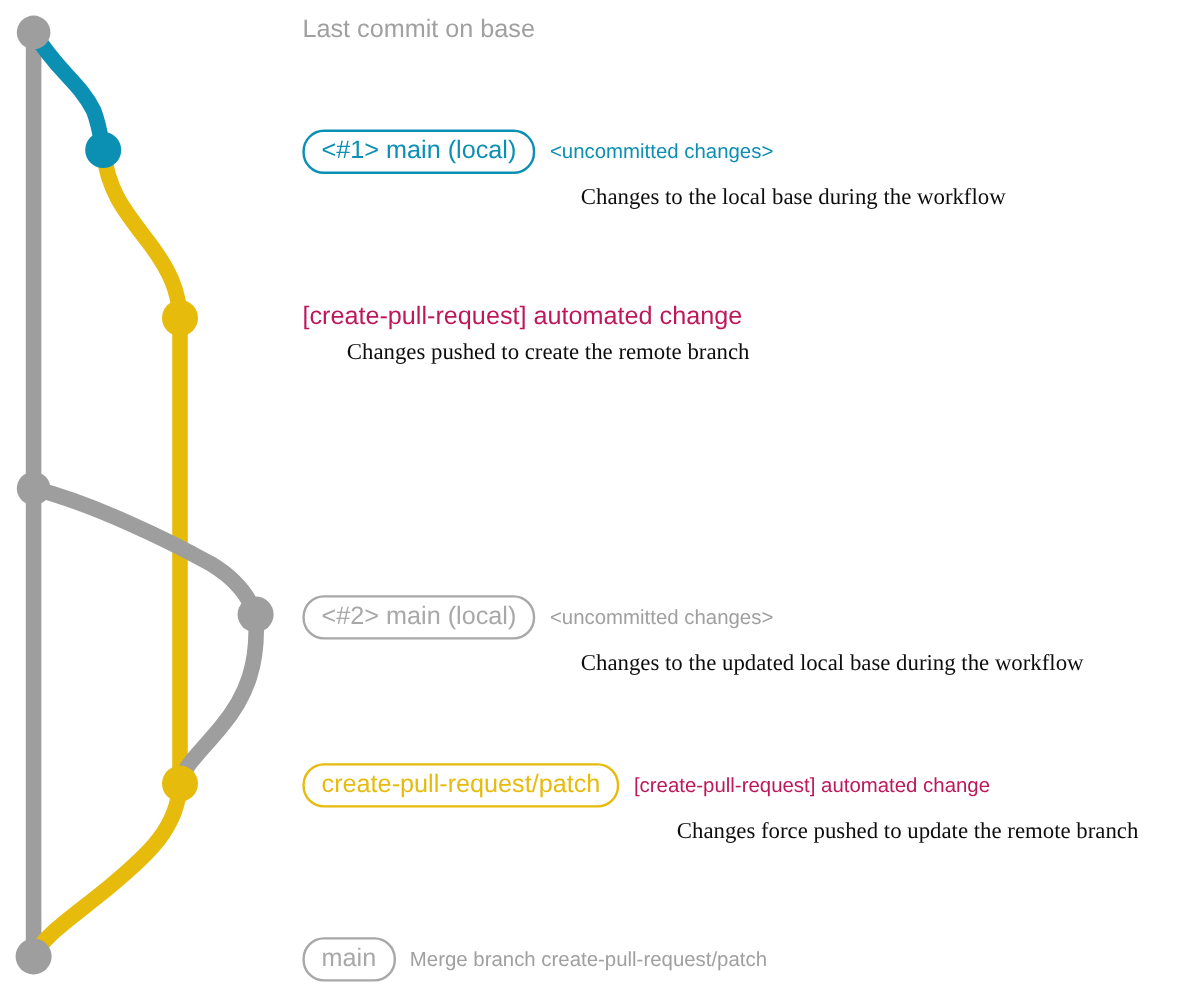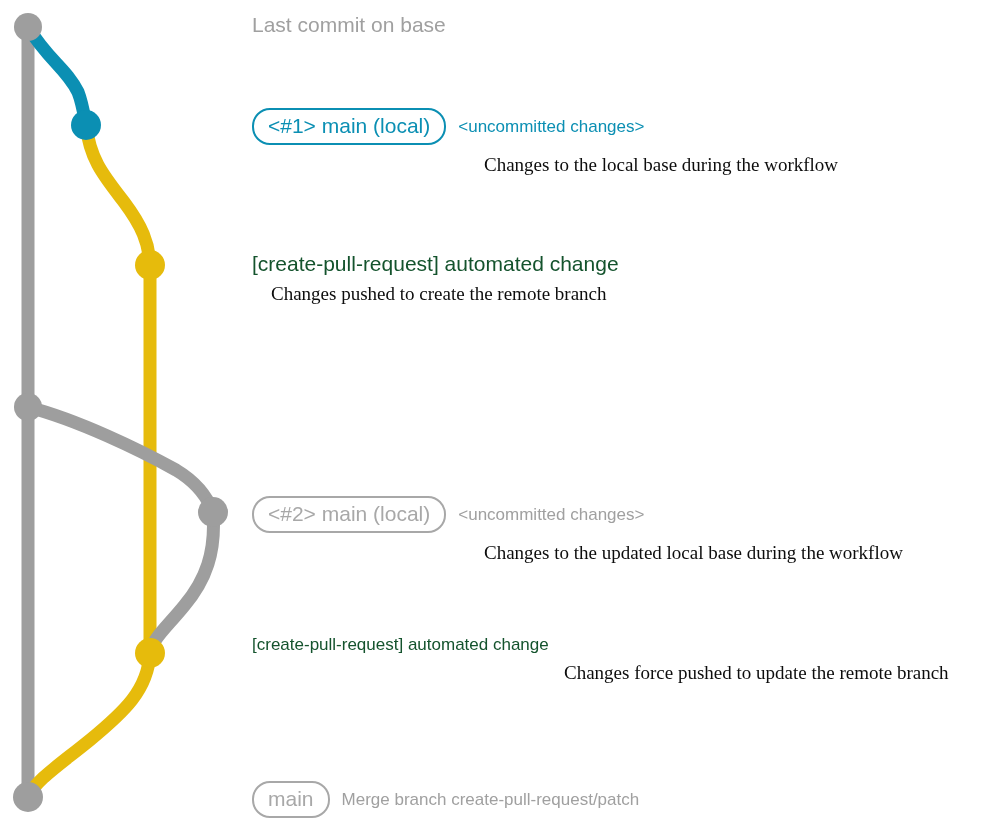--- a/index.html
+++ b/index.html
@@ -60,21 +60,21 @@
   .ref-pill.gold  { border-color: #e6bb0c; color: #e6bb0c; }
   .ref-pill.grey  { border-color: #a8a8a8; color: #a8a8a8; }
 
   .subject {
     font-size: 17px;
     line-height: 1;
     color: #9e9e9e;
     white-space: nowrap;
   }
   .subject.blue { color: #0b8fb3; }
-  .subject.gold { color: #14532d; }
+  .subject.gold { color: #be185d; }
   .subject.grey { color: #a0a0a0; }
 
   .note {
     font-family: "Liberation Serif", serif;
     font-size: 19px;
     color: #0d0d0d;
     white-space: nowrap;
     margin-top: 9px;
   }
 
@@ -129,34 +129,35 @@
       <span class="ref-pill blue">&lt;#1&gt; main (local)</span>
       <span class="subject blue">&lt;uncommitted changes&gt;</span>
     </div>
     <div class="note" style="margin-left:232px;">Changes to the local base during the workflow</div>
   </div>
 
   <div class="commit-row" style="top:253px;">
     <div class="row-head">
       <span class="bare-subject subject gold">[create-pull-request] automated change</span>
     </div>
-    <div class="note" style="margin-left:19px;">Changes pushed to create the remote branch</div>
+    <div class="note" style="margin-left:37px;">Changes pushed to create the remote branch</div>
   </div>
 
 
   <div class="commit-row" style="top:496px;text-align:center;">
     <div class="row-head">
       <span class="ref-pill grey">&lt;#2&gt; main (local)</span>
       <span class="subject grey">&lt;uncommitted changes&gt;</span>
     </div>
     <div class="note" style="margin-left:232px;">Changes to the updated local base during the workflow</div>
   </div>
 
   <div class="commit-row" style="top:636px;">
     <div class="row-head">
+      <span class="ref-pill gold">create-pull-request/patch</span>
       <span class="subject gold">[create-pull-request] automated change</span>
     </div>
     <div class="note" style="margin-left:312px;">Changes force pushed to update the remote branch</div>
   </div>
 
   <div class="commit-row" style="top:781px;">
     <div class="row-head">
       <span class="ref-pill grey">main</span>
       <span class="subject grey">Merge branch create-pull-request/patch</span>
     </div>

